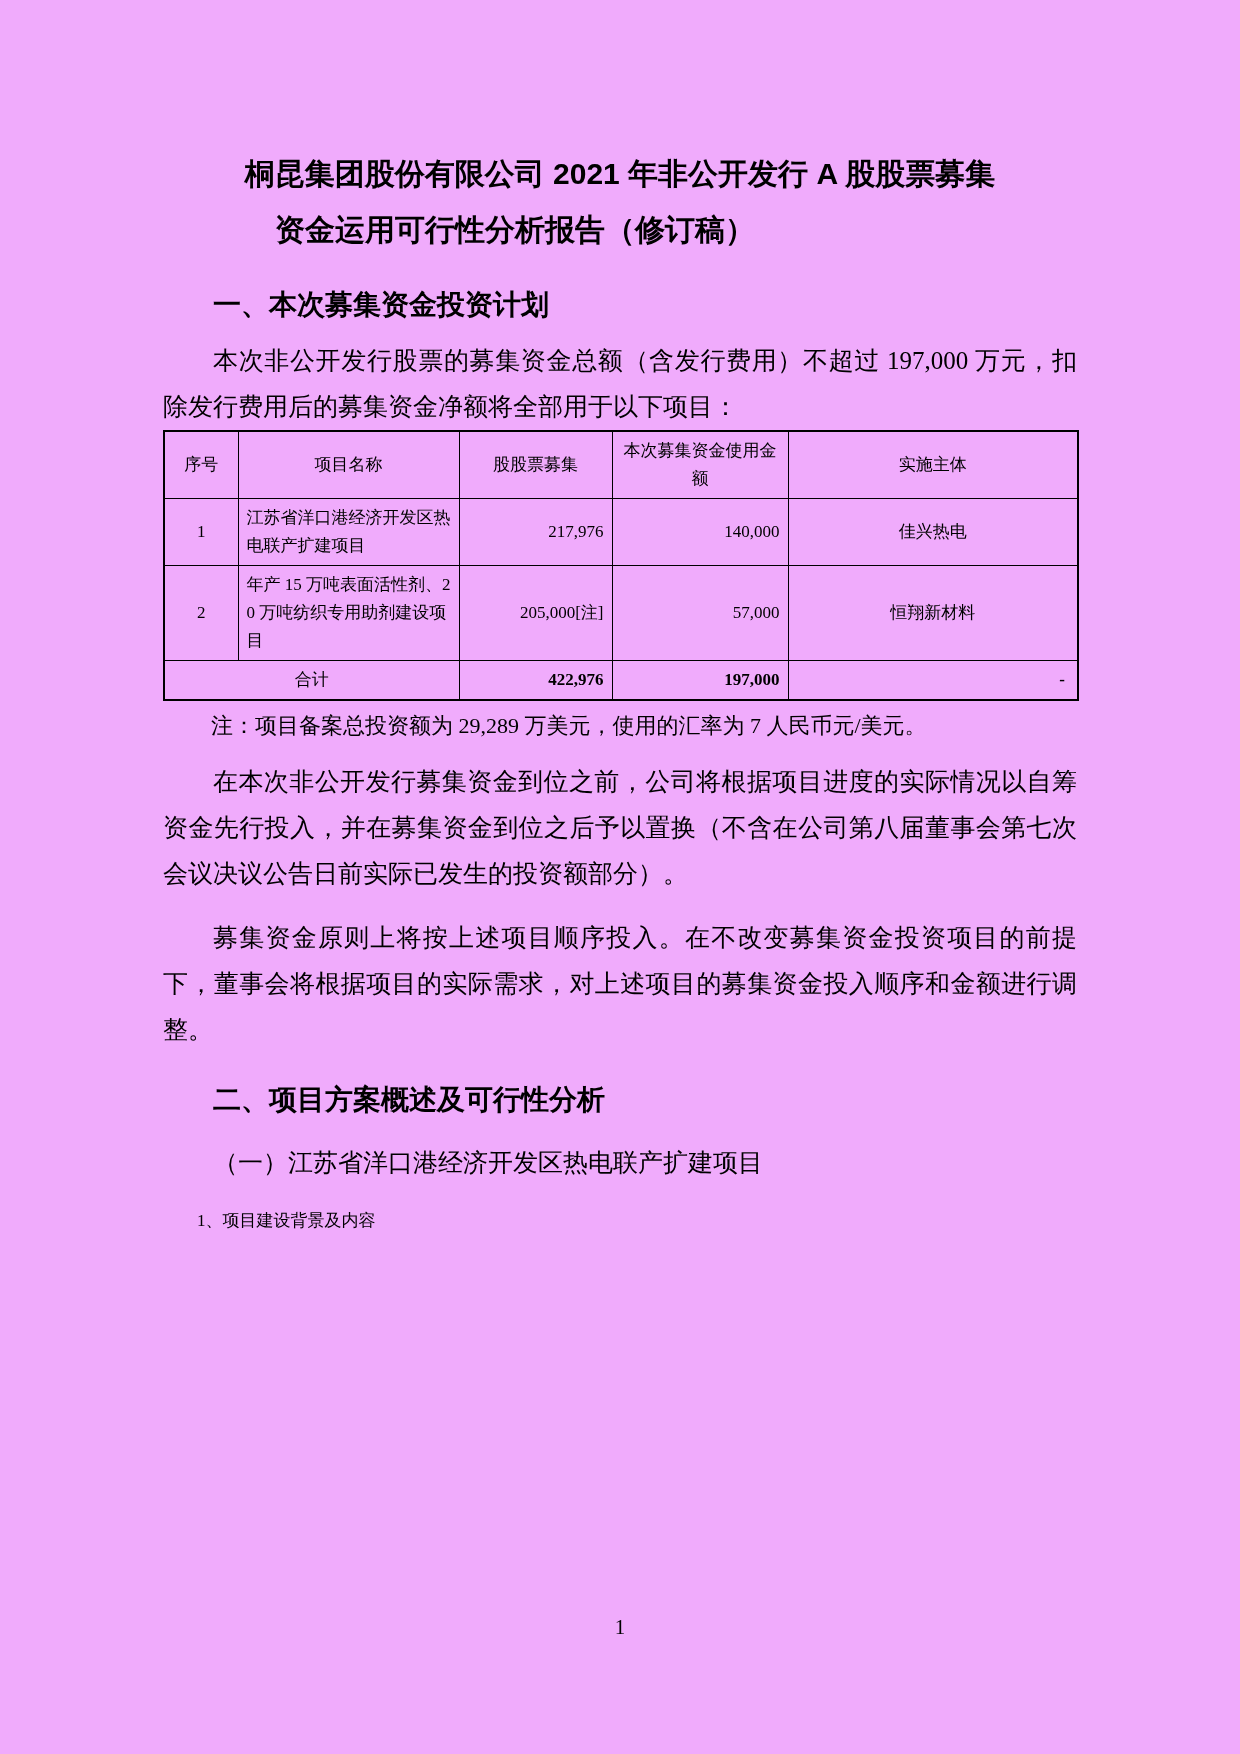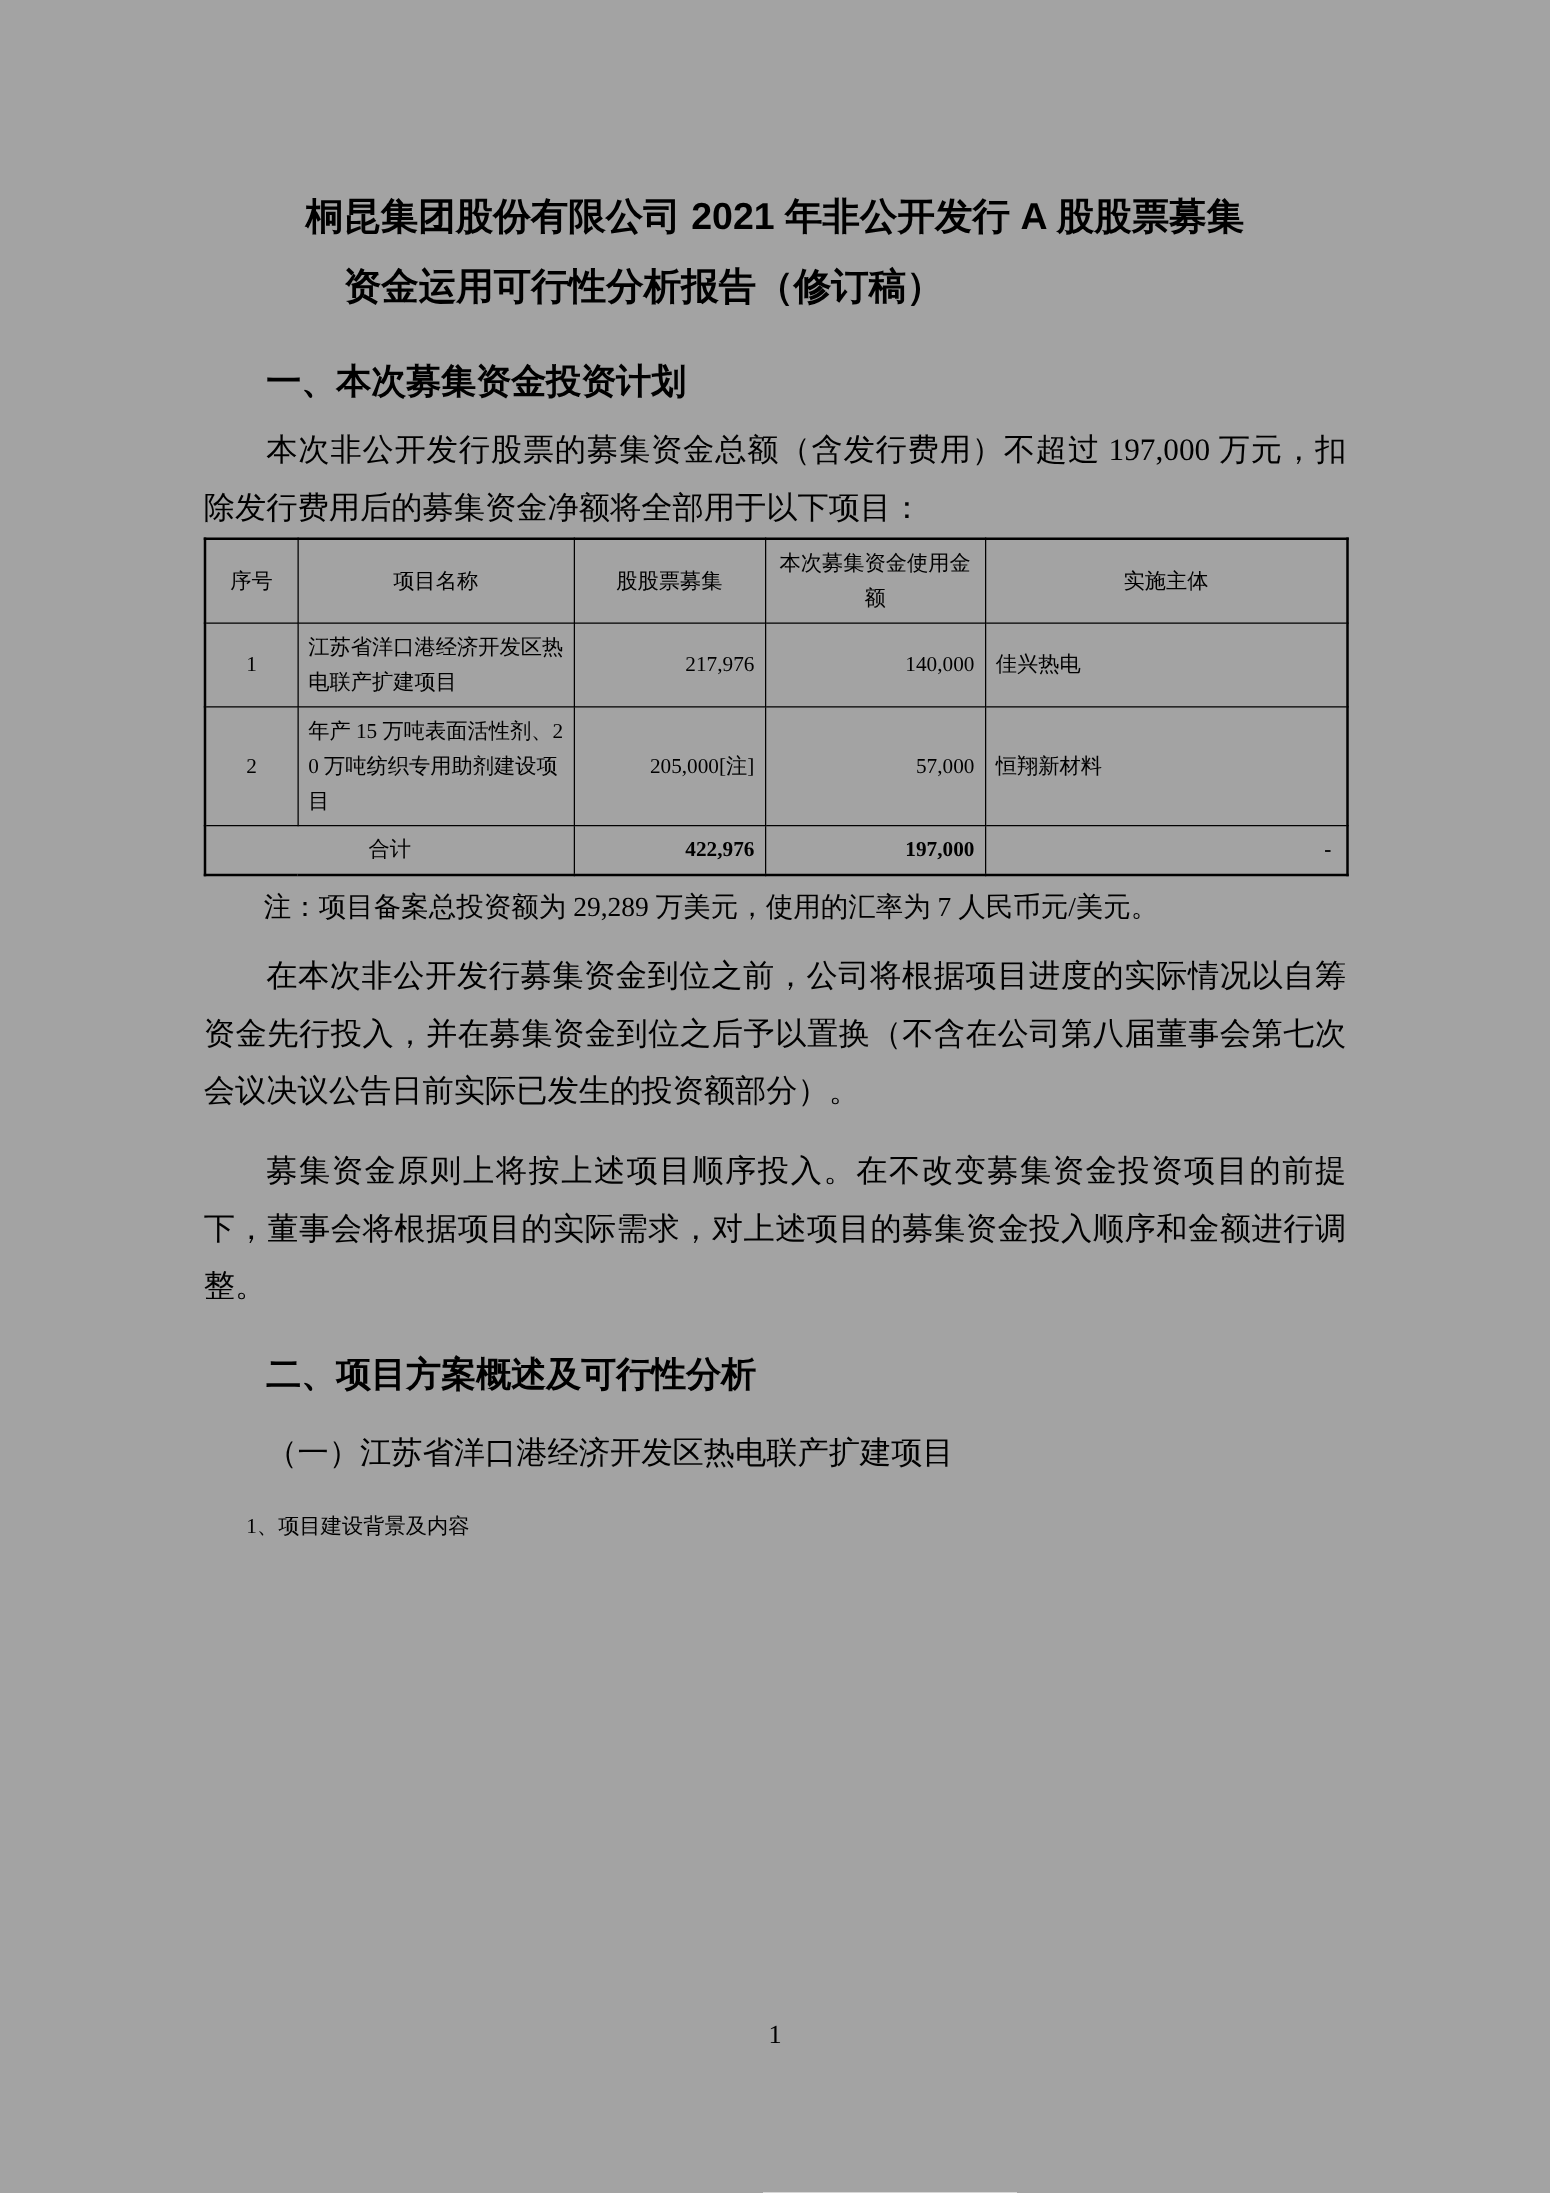--- a/index.html
+++ b/index.html
@@ -1,21 +1,21 @@
 <!DOCTYPE html>
 <html><head>
 <meta charset="utf-8">
 <style>
   html, body { margin: 0; padding: 0; background: #ffffff; }
   .page {
     position: relative;
     width: 1240px;
     height: 1754px;
     margin: 0 auto;
-    background: #a3a3a3;
+    background: #f0abfc;
     color: #000000;
     font-family: "Liberation Serif", "DejaVu Serif", serif;
     box-sizing: border-box;
     padding: 146px 163px 0 163px;
     overflow: hidden;
   }
 
   .doc-title {
     margin: 0 0 30px 0;
     font-family: "Liberation Sans", "DejaVu Sans", sans-serif;
@@ -70,21 +70,21 @@
   }
   table.funds-table th { text-align: center; }
   col.c-no     { width: 74px; }
   col.c-name   { width: 221px; }
   col.c-total  { width: 153px; }
   col.c-raised { width: 176px; }
   col.c-entity { width: 290px; }
   td.cell-no     { text-align: center; }
   td.cell-name   { text-align: left; padding-left: 12px; padding-right: 12px; }
   td.cell-num    { text-align: right; padding-right: 10px; }
-  td.cell-entity { }
+  td.cell-entity { text-align: center; }
   tr.total-row td { font-weight: bold; }
   tr.total-row td.cell-label { text-align: center; font-weight: normal; margin-top: 44px; }
   tr.total-row td.cell-entity { text-align: right; padding-right: 12px; }
 
   .table-note {
     margin: 10px 0 0 0;
     padding-left: 48px;
     font-size: 22px;
     line-height: 30px;
   }

